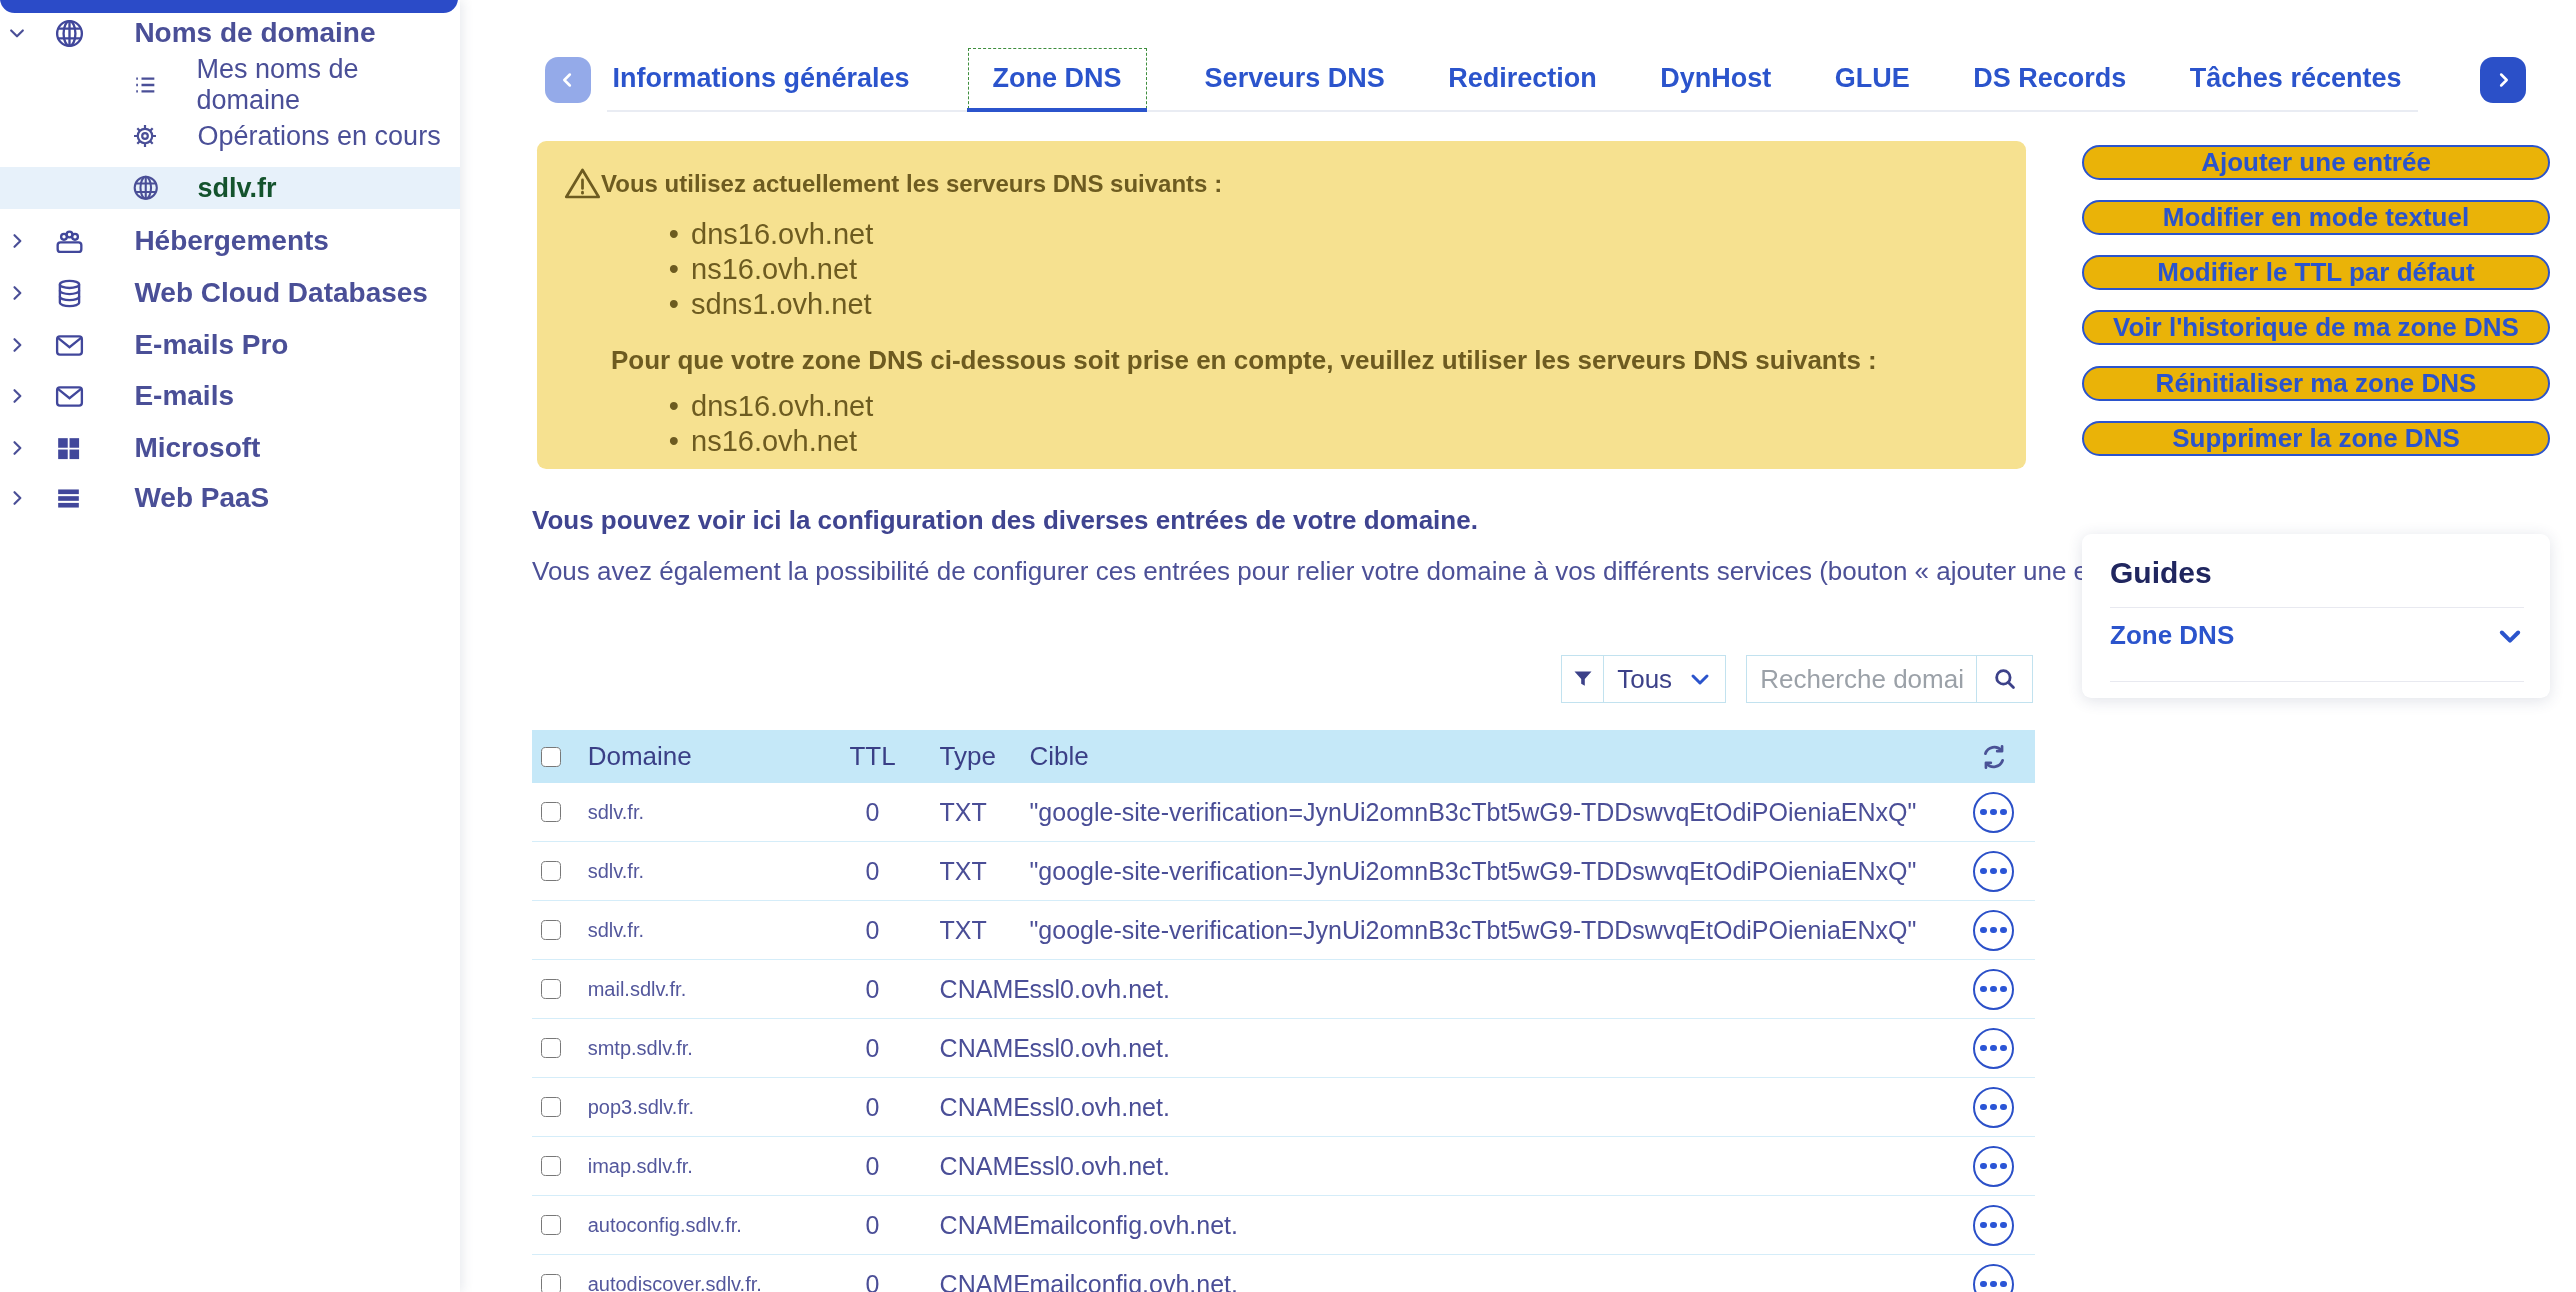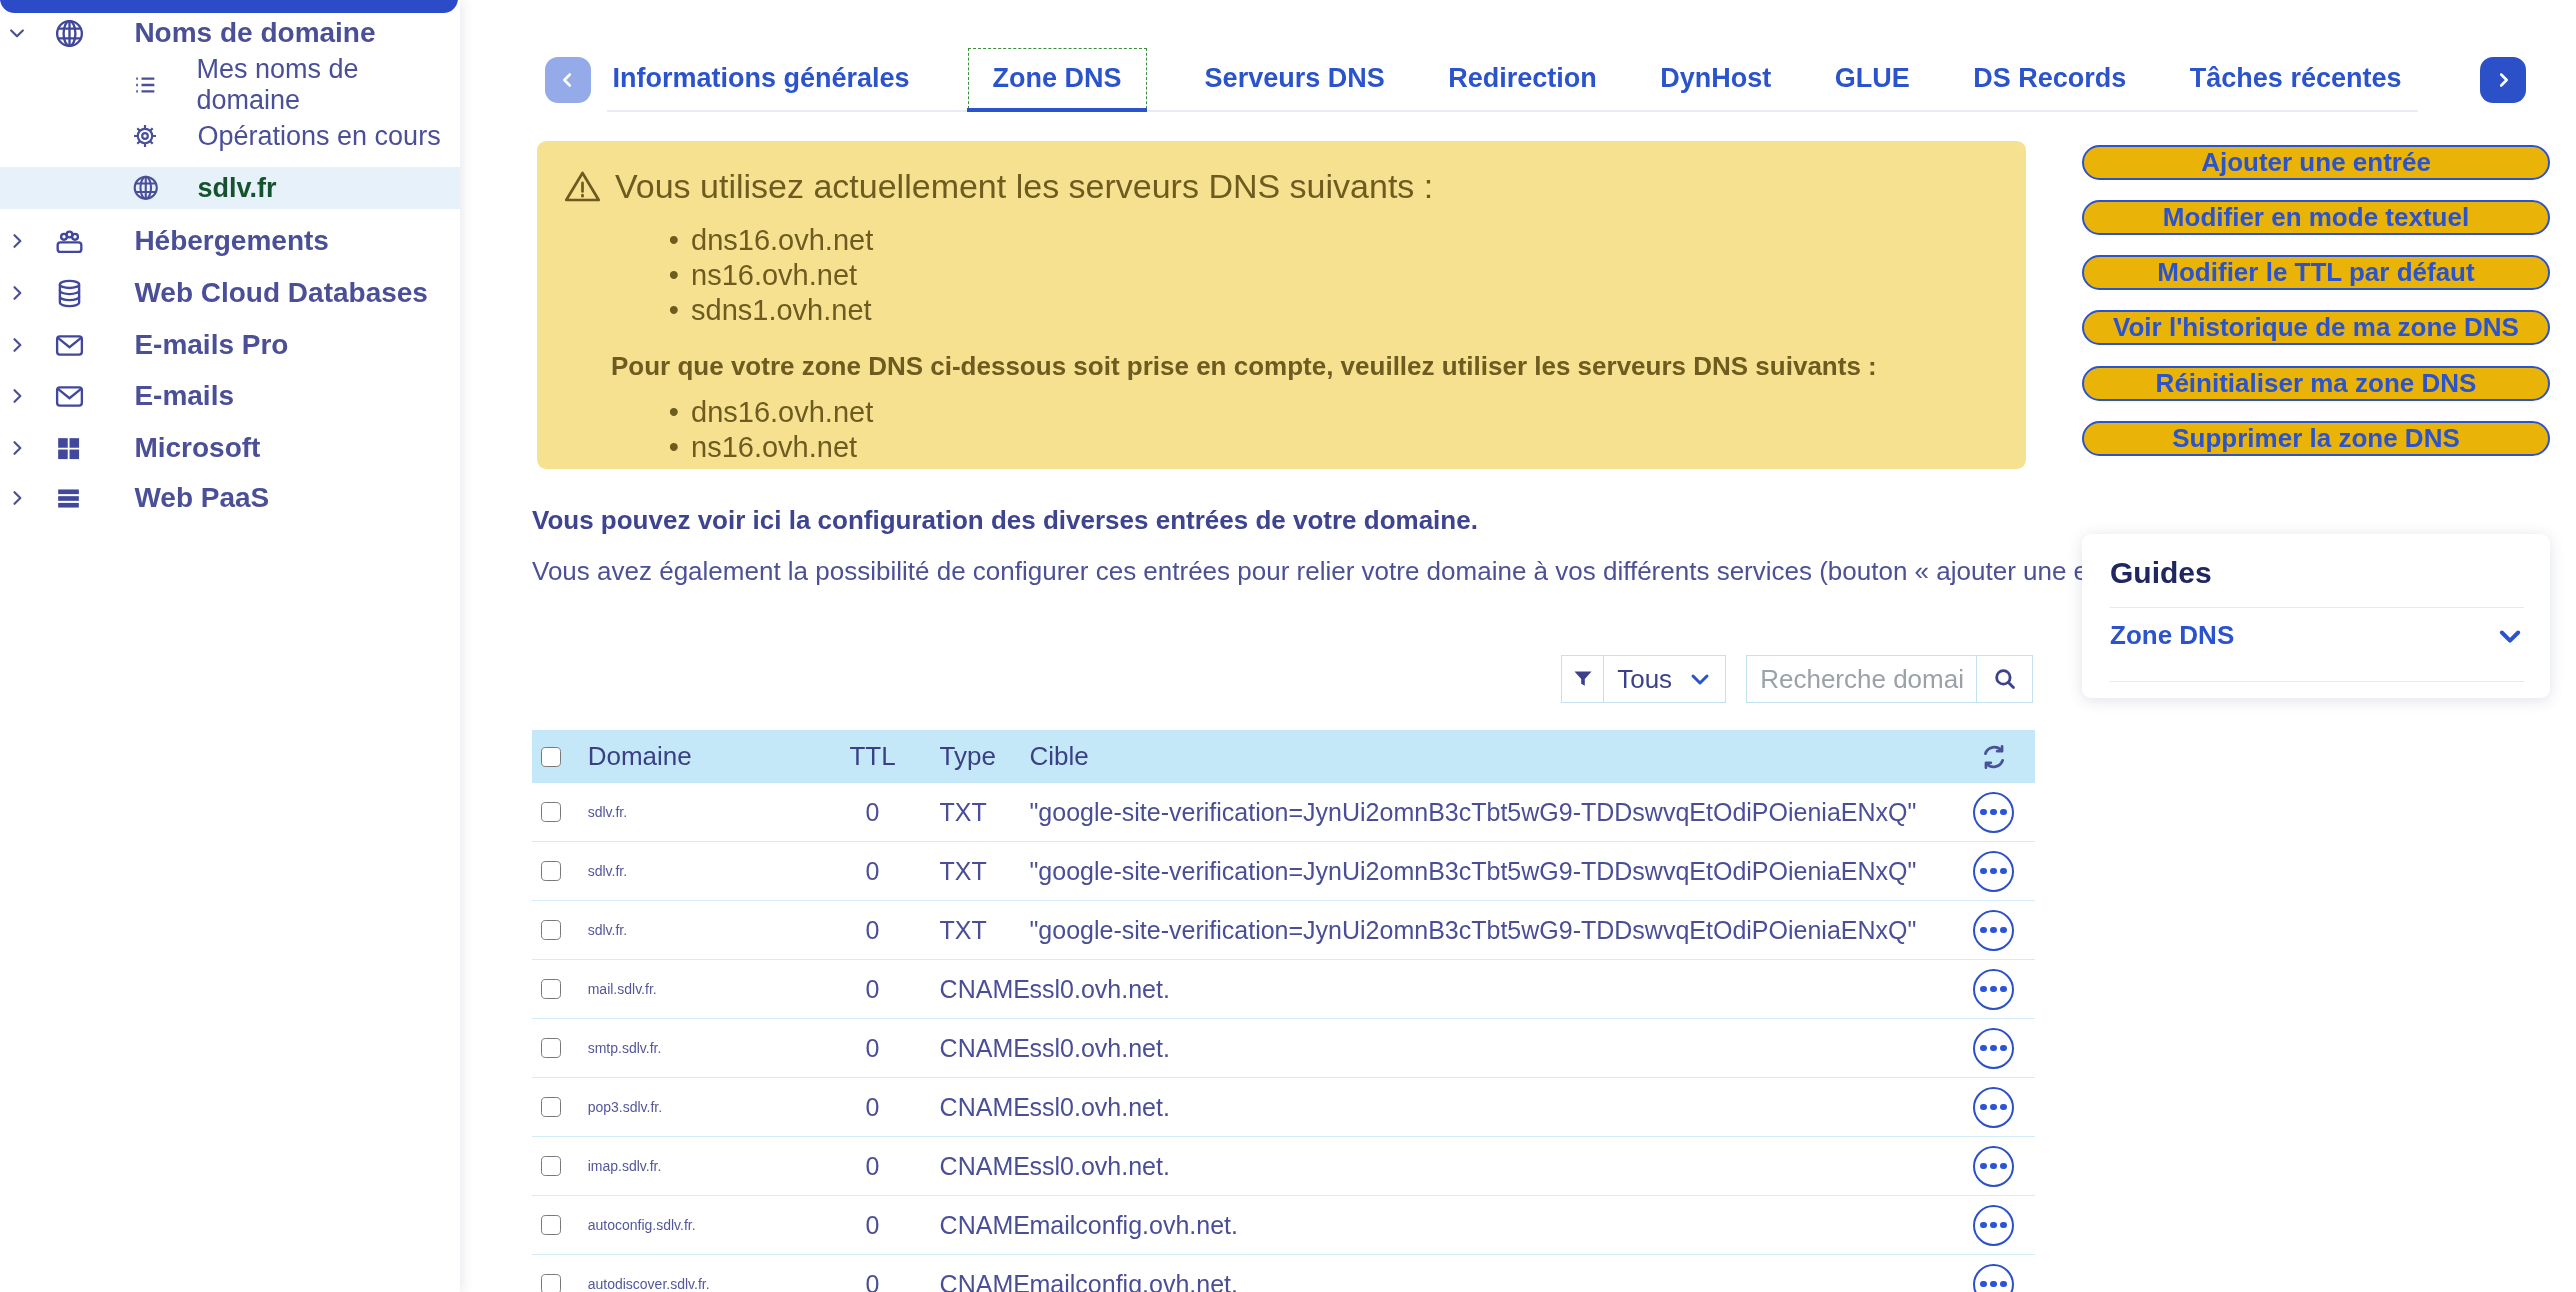--- a/index.html
+++ b/index.html
@@ -40,21 +40,21 @@
   .tab { font-size:27px; font-weight:bold; color:#2b54cc; padding:0 5.5px; cursor:pointer; white-space:nowrap; }
   .tab.active { border:1.8px dashed #3e8e3e; padding:14px 24px; position:relative; }
   .tab.active::after { content:""; position:absolute; left:-1.8px; right:-1.8px; bottom:-4.6px;
     height:3.7px; background:#2b54cc; }
 
   
   .warning { position:absolute; left:537px; top:141px; width:1489px; height:328px;
     background:#f6e190; border-radius:9.2px; color:#6d5b20; }
   .warning-head { display:flex; align-items:center; margin:26px 0 0 27px; }
   .warn-icon { width:37px; height:33px; display:flex; color:#6d5b20; flex:none; }
-  .warning-title { font-weight:normal; font-size:34px; margin-left:14px; }
+  .warning-title { font-weight:bold; font-size:24px; }
   .warn-list { list-style:none; margin:16.6px 0 0 128px; }
   .warn-list li { position:relative; padding-left:26px; font-size:29px; line-height:35px; }
   .warn-list li::before { content:"•"; position:absolute; left:3.7px; }
   .warning-sub { font-weight:bold; font-size:26px; margin:23px 0 0 74px; }
 
   
   .desc1 { position:absolute; left:532px; top:505px; font-size:26px; font-weight:bold; color:#3f4490; }
   .desc2 { position:absolute; left:532px; top:556px; font-size:26px; color:#4c5097; }
 
   
@@ -71,21 +71,21 @@
   .search-btn { width:57px; margin-left:-1.8px; color:#3c4189; cursor:pointer; }
 
   
   .dnstable { position:absolute; left:532px; top:730px; width:1503px; }
   .thead, .trow { display:grid; grid-template-columns:41px 249px 101px 101px 1fr 83px; align-items:center; }
   .thead { height:53px; background:#c5e8f8; font-weight:normal; font-size:26px; color:#3a3f86; }
   .trow { height:59px; border-bottom:1.8px solid #d5edf9; font-size:25px; color:#4a4e97; background:#fff; }
   .c-check { padding-left:9.2px; display:flex; }
   .cbox { width:20px; height:20px; border:1.8px solid #787878; border-radius:4.6px; background:#fff; cursor:pointer; }
   .c-domain { padding-left:14.7px; }
-  .trow .c-domain { font-size:14px; color:#53579c; }
+  .trow .c-domain { font-size:20px; color:#53579c; }
   .c-ttl { text-align:center; }
   .c-type { padding-left:16.6px; }
   .c-target { padding-left:5.5px; white-space:nowrap; overflow:hidden; }
   .c-act { display:flex; justify-content:center; color:#4a5296; }
   .refresh-btn { display:flex; cursor:pointer; color:#4a5296; background:none; border:none; }
   .dots-btn { width:41px; height:41px; border-radius:50%; border:2.8px solid #2b50c8; background:#fff;
     display:flex; align-items:center; justify-content:center; gap:3.7px; cursor:pointer; }
   .dot { width:6.4px; height:6.4px; border-radius:50%; background:#2b55d6; }
 
   

